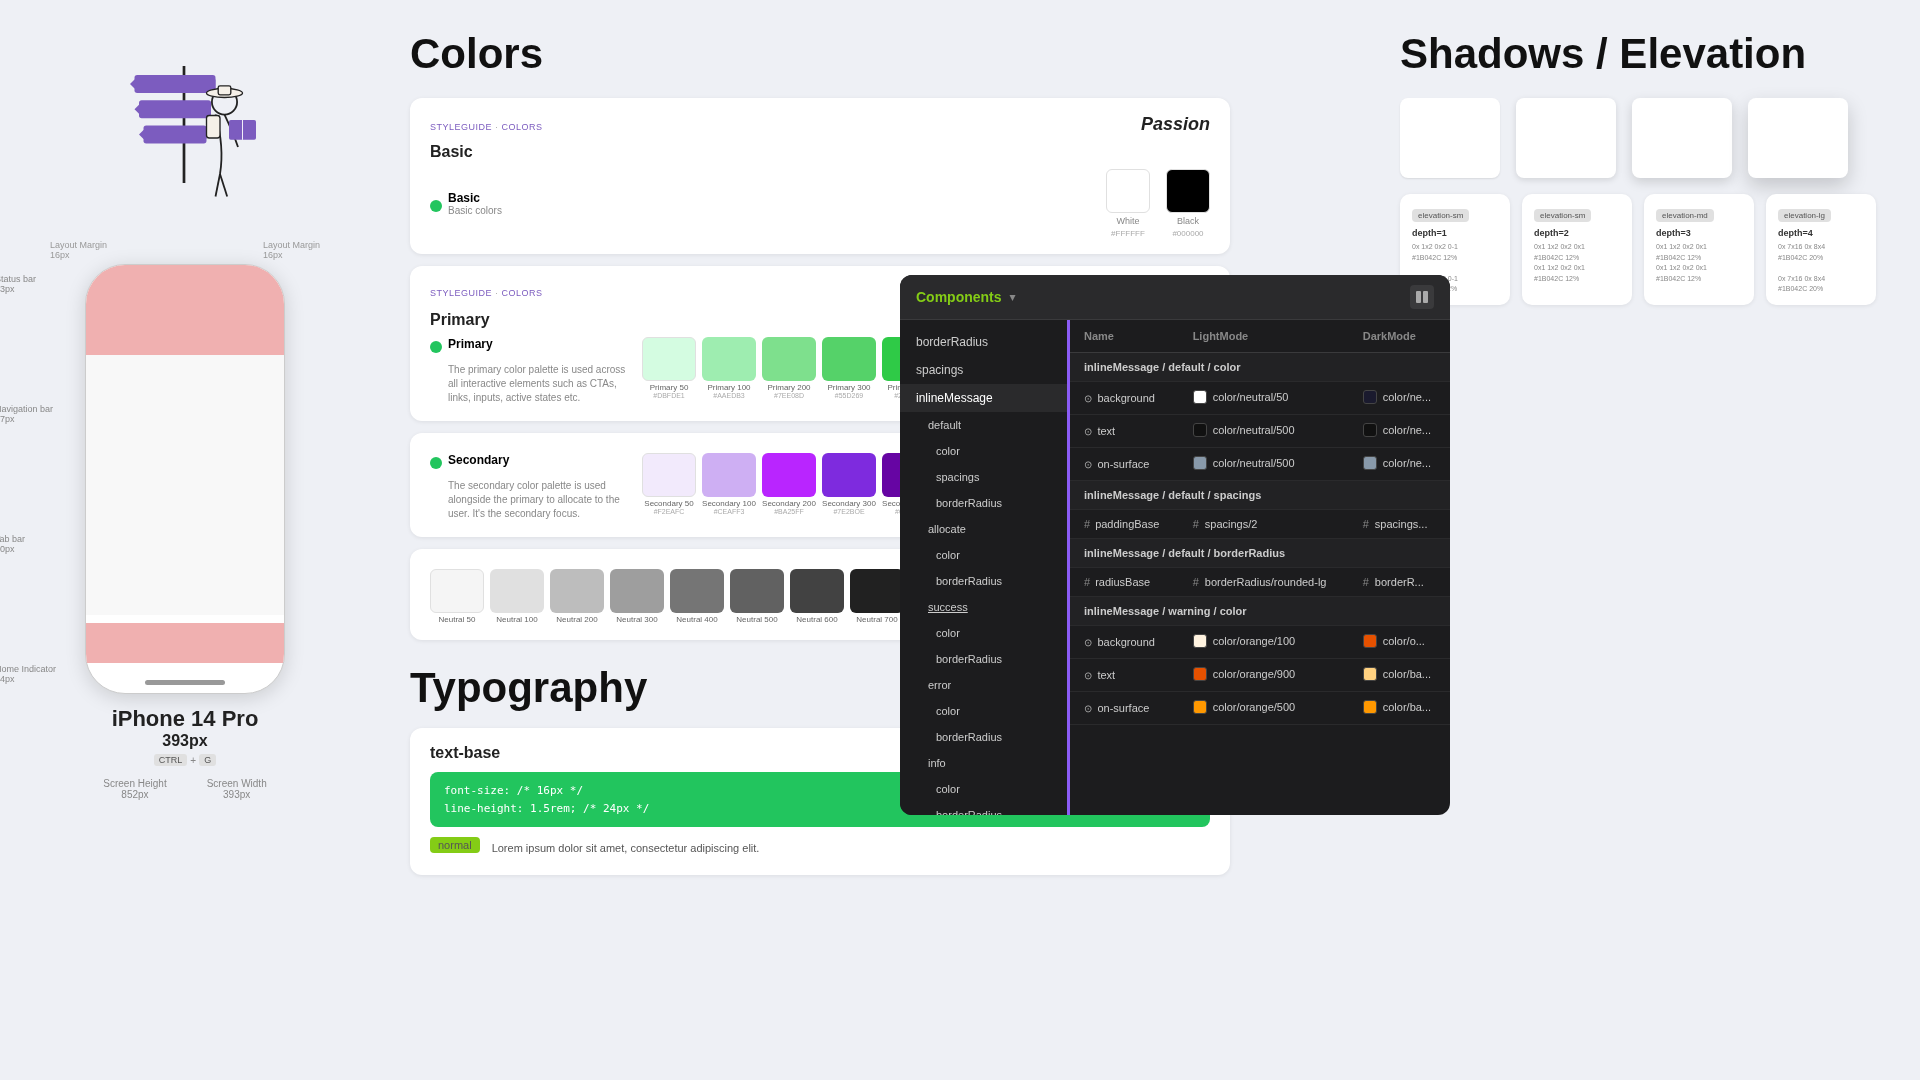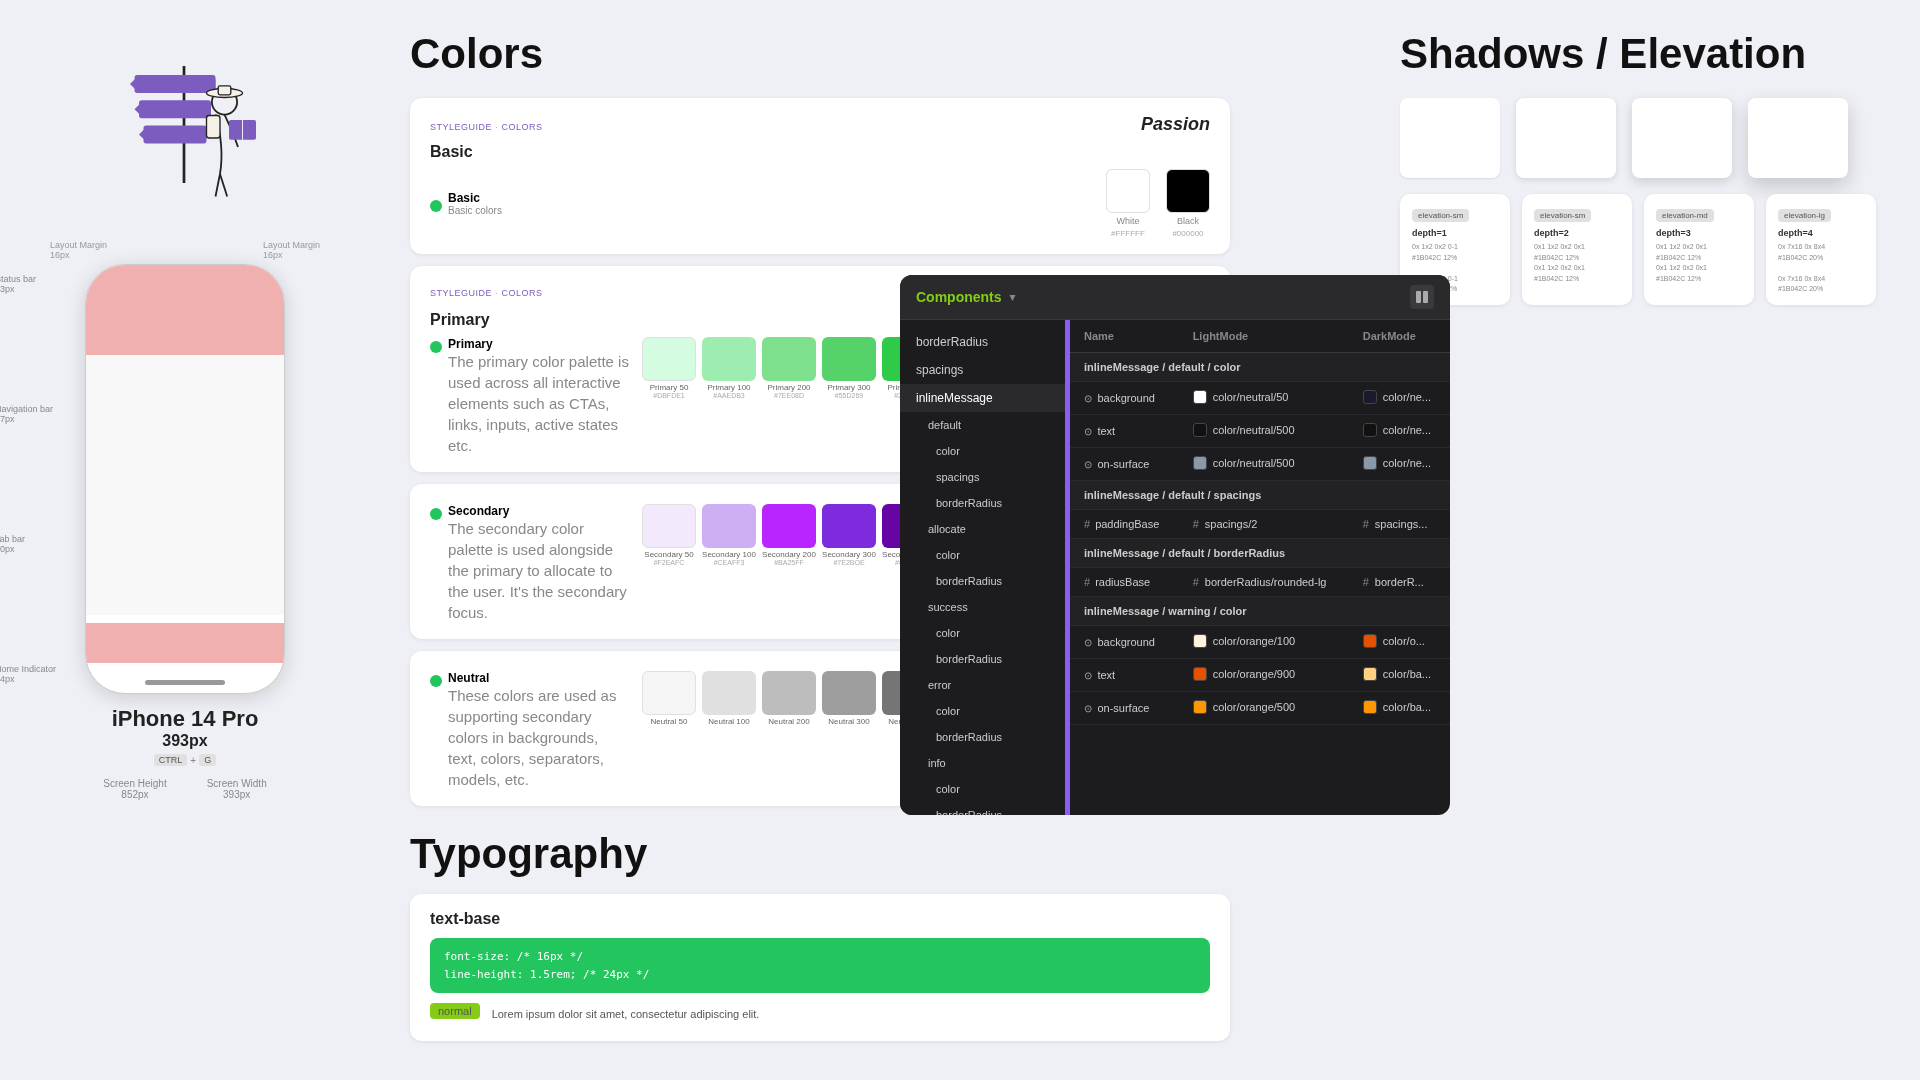--- a/index.html
+++ b/index.html
@@ -223,24 +223,25 @@
     .green-dot {
       width: 12px;
       height: 12px;
       border-radius: 50%;
       background: #22c55e;
       margin-top: 4px;
       flex-shrink: 0;
     }
 
     .card-desc {
-      font-size: 15px;
+      font-size: 10px;
       color: #888;
       line-height: 1.4;
       max-width: 220px;
+      margin-top: 12px;
     }
 
     
     .typography-section {
       margin-top: 24px;
     }
 
     .typography-title {
       font-size: 42px;
       font-weight: 800;
@@ -424,21 +425,21 @@
     }
 
     .panel-body {
       display: flex;
       height: calc(100% - 44px);
     }
 
     .panel-sidebar {
       width: 170px;
       background: #1c1c1e;
-      border-right: 5px solid #8b5cf6;
+      border-right: 3px solid #8b5cf6;
       overflow-y: auto;
       padding: 8px 0;
     }
 
     .panel-sidebar-item {
       padding: 7px 16px;
       font-size: 12px;
       color: #ccc;
       cursor: pointer;
     }
@@ -756,29 +757,20 @@
           <div style="width:54px;height:44px;border-radius:6px;background:#3e00b5;"></div>
           <div style="font-size:8px;color:#666;margin-top:2px;">Secondary 700</div>
           <div style="font-size:7px;color:#aaa;">#3E00B5</div>
         </div>
       </div>
     </div>
   </div>
 
   <div class="color-card">
     <div style="display:flex;gap:12px;margin-top:4px;">
-      <div style="flex:0 0 200px;">
-        <div style="display:flex;align-items:flex-start;gap:6px;">
-          <div class="green-dot"></div>
-          <div>
-            <div style="font-size:12px;font-weight:600;">Neutral</div>
-            <div class="card-desc">These colors are used as supporting secondary colors in backgrounds, text, colors, separators, models, etc.</div>
-          </div>
-        </div>
-      </div>
       <div style="flex:1;display:flex;gap:6px;flex-wrap:wrap;">
         <div style="text-align:center;">
           <div style="width:54px;height:44px;border-radius:6px;background:#f5f5f5;border:1px solid #e0e0e0;"></div>
           <div style="font-size:8px;color:#666;margin-top:2px;">Neutral 50</div>
         </div>
         <div style="text-align:center;">
           <div style="width:54px;height:44px;border-radius:6px;background:#e0e0e0;"></div>
           <div style="font-size:8px;color:#666;margin-top:2px;">Neutral 100</div>
         </div>
         <div style="text-align:center;">
@@ -888,21 +880,21 @@
       <div class="panel-sidebar-item">borderRadius</div>
       <div class="panel-sidebar-item">spacings</div>
       <div class="panel-sidebar-item active">inlineMessage</div>
       <div class="panel-sidebar-item" style="padding-left:28px;font-size:11px;">default</div>
       <div class="panel-sidebar-item" style="padding-left:36px;font-size:11px;">color</div>
       <div class="panel-sidebar-item" style="padding-left:36px;font-size:11px;">spacings</div>
       <div class="panel-sidebar-item" style="padding-left:36px;font-size:11px;">borderRadius</div>
       <div class="panel-sidebar-item" style="padding-left:28px;font-size:11px;">allocate</div>
       <div class="panel-sidebar-item" style="padding-left:36px;font-size:11px;">color</div>
       <div class="panel-sidebar-item" style="padding-left:36px;font-size:11px;">borderRadius</div>
-      <div class="panel-sidebar-item" style="padding-left:28px;font-size:11px;">success</div>
+      <div class="panel-sidebar-item" style="padding-left:28px;font-size:11px;text-decoration:underline;">success</div>
       <div class="panel-sidebar-item" style="padding-left:36px;font-size:11px;">color</div>
       <div class="panel-sidebar-item" style="padding-left:36px;font-size:11px;">borderRadius</div>
       <div class="panel-sidebar-item" style="padding-left:28px;font-size:11px;">error</div>
       <div class="panel-sidebar-item" style="padding-left:36px;font-size:11px;">color</div>
       <div class="panel-sidebar-item" style="padding-left:36px;font-size:11px;">borderRadius</div>
       <div class="panel-sidebar-item" style="padding-left:28px;font-size:11px;">info</div>
       <div class="panel-sidebar-item" style="padding-left:36px;font-size:11px;">color</div>
       <div class="panel-sidebar-item" style="padding-left:36px;font-size:11px;">borderRadius</div>
     </div>
 

